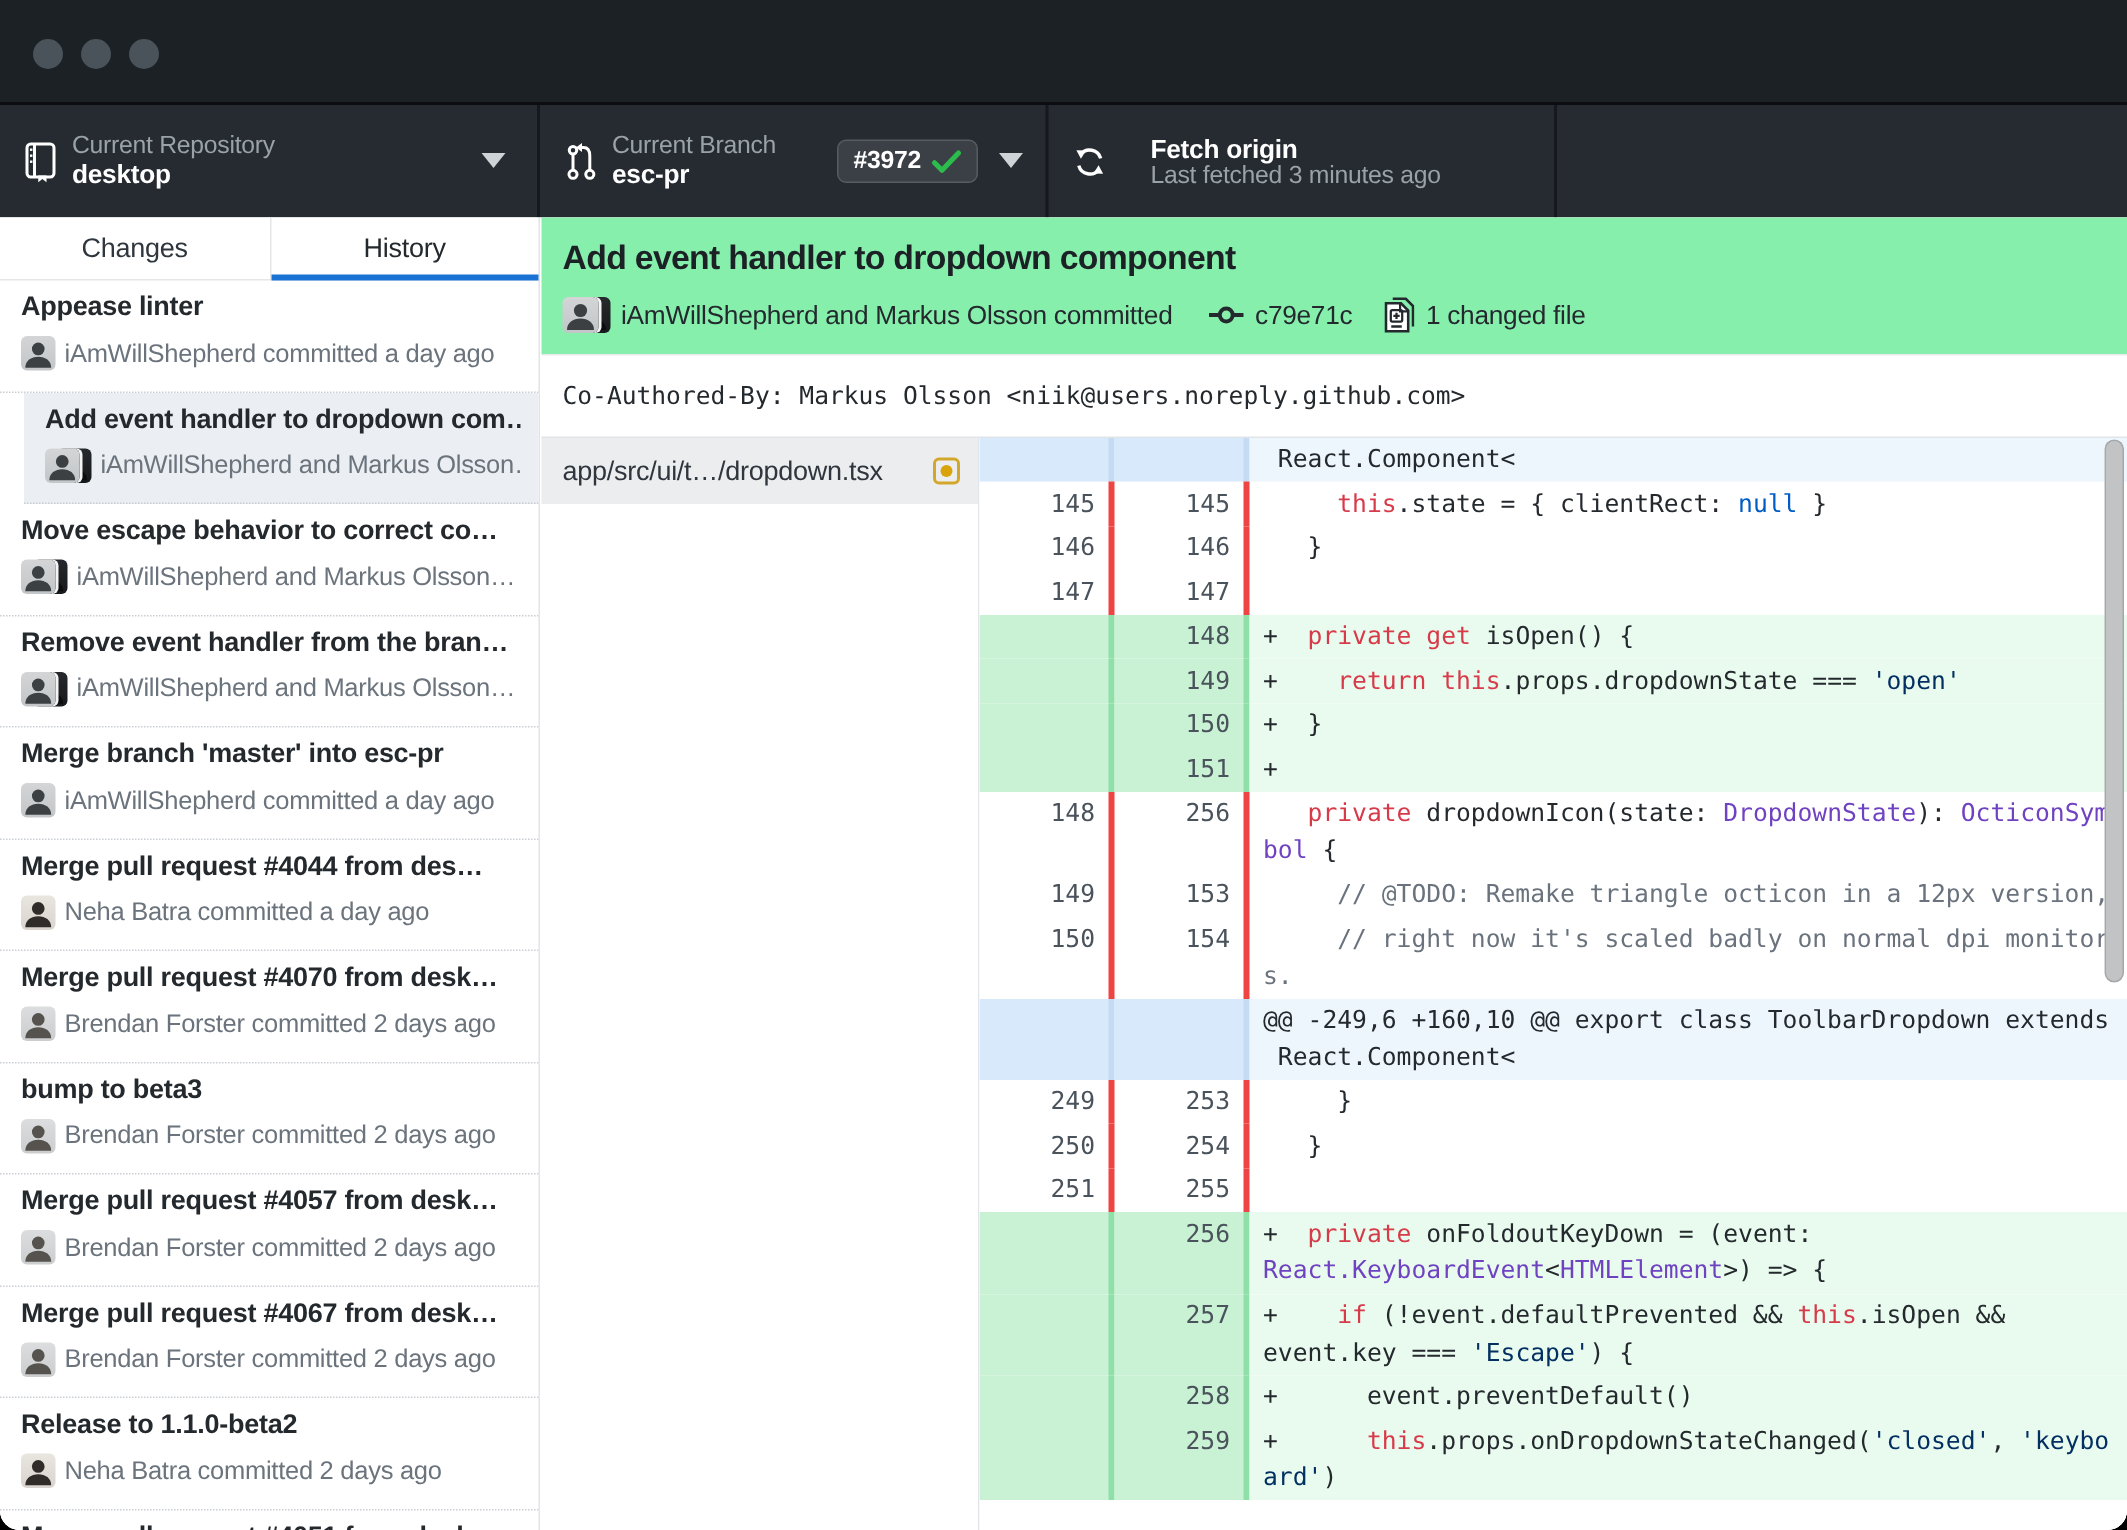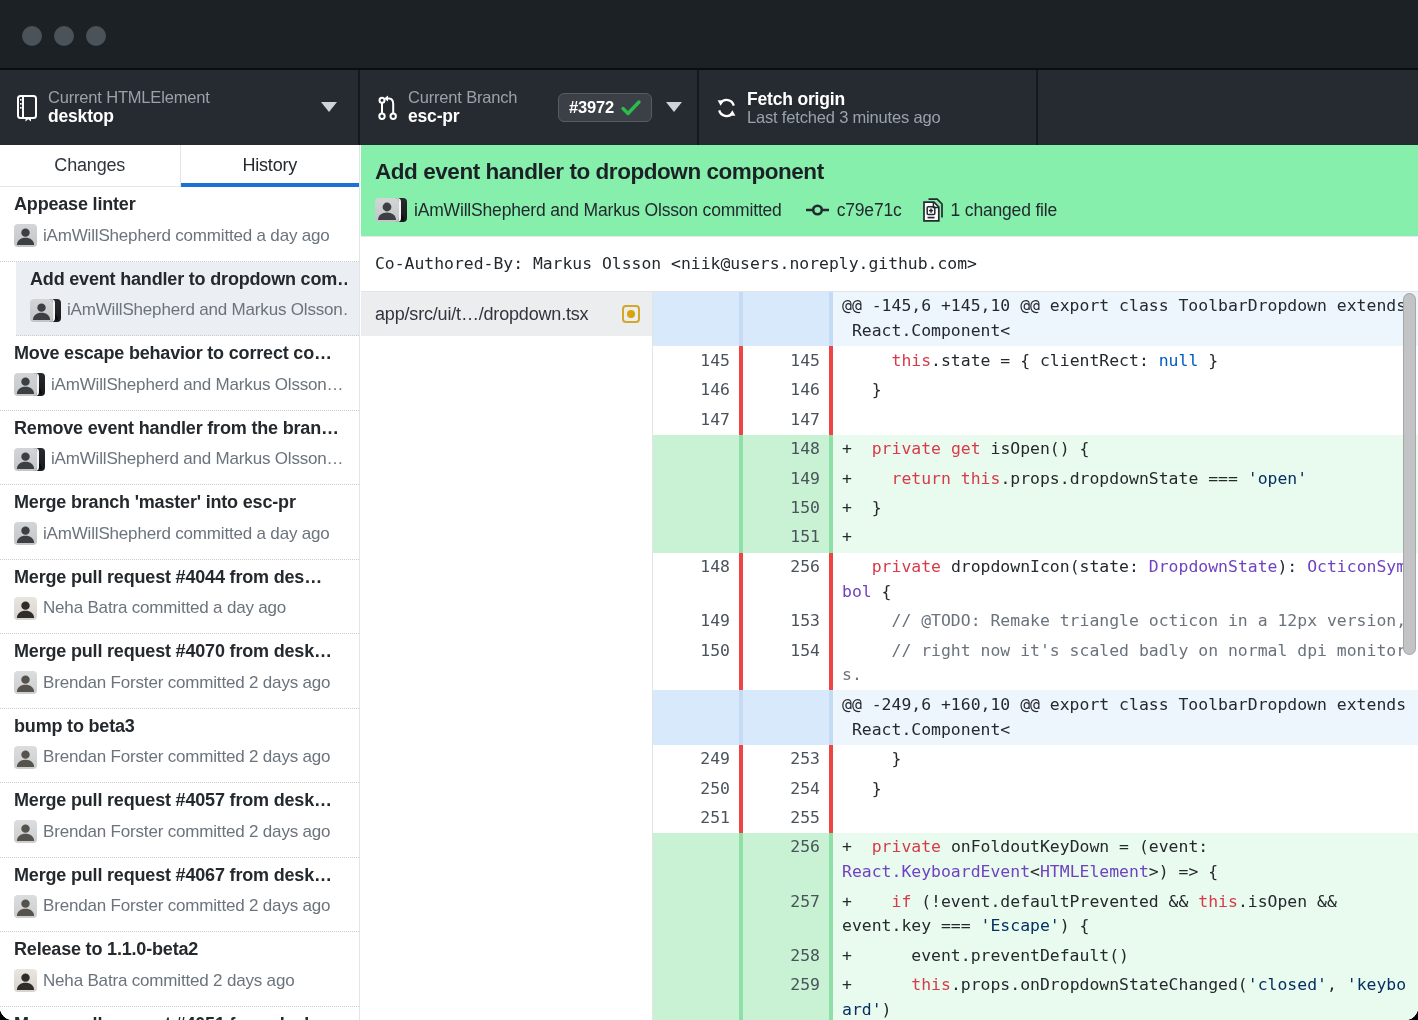--- a/index.html
+++ b/index.html
@@ -13,21 +13,21 @@
   .titlebar-divider { position:absolute; left:0; top:68px; width:100%; height:2px; background:#0b0d10; }
   .traffic { position:absolute; top:26px; width:20px; height:20px; border-radius:50%; background:#4a525a; }
   .tl1 { left:22px; } .tl2 { left:54px; } .tl3 { left:86px; }
 
   
   .toolbar { position:absolute; left:0; top:70px; width:100%; height:75px; background:#262b31; display:flex; }
   .tb-sec { height:100%; display:flex; align-items:center; position:relative; }
   .tb-sec.sep { border-right:2px solid #15181c; }
   .tb-repo { width:360px; }
   .tb-branch { width:339px; }
-  .tb-fetch { width:339px; }
+  .tb-fetch { width:339px;gap:20px; }
   .tb-icon { margin-left:15px; width:24px; height:30px; flex:none; display:flex; align-items:center; justify-content:center; }
   .tb-text { margin-left:9px; min-width:0; }
   .tb-label { font-size:16.5px; line-height:17px; color:#9aa2a9; font-weight:400; }
   .tb-value { font-size:17.5px; line-height:20px; color:#ffffff; font-weight:700; }
   .badge { margin-left:auto; margin-right:45px; background:#3b4046; border:1px solid #565c62; border-radius:6px;
            height:29px; display:flex; align-items:center; padding:0 9px 0 10px; }
   .badge-num { color:#fff; font-weight:700; font-size:16.5px; }
   .caret { width:0; height:0; border-left:8px solid transparent; border-right:8px solid transparent;
            border-top:10px solid #ced3d7; position:absolute; }
   .caret-repo { right:21px; top:32px; }
@@ -140,21 +140,21 @@
         <svg width="22" height="28" viewBox="0 0 22 28">
           <rect x="2" y="2" width="18" height="22" rx="2.5" class="ic-stroke"></rect>
           <line x1="7" y1="2" x2="7" y2="24" class="ic-stroke"></line>
           <rect x="4" y="5" width="1.6" height="1.6" fill="#fff"></rect>
           <rect x="4" y="9" width="1.6" height="1.6" fill="#fff"></rect>
           <rect x="4" y="13" width="1.6" height="1.6" fill="#fff"></rect>
           <path d="M9.5 23 v4.5 l2.75 -2.2 l2.75 2.2 v-4.5" fill="#fff"></path>
         </svg>
       </span>
       <span class="tb-text">
-        <div class="tb-label">Current HTMLElement</div>
+        <div class="tb-label">Current Repository</div>
         <div class="tb-value">desktop</div>
       </span>
       <span class="caret caret-repo"></span>
     </div>
 
     <div class="tb-sec tb-branch sep">
       <span class="tb-icon">
         <svg width="21" height="25" viewBox="0 0 21 25">
           <circle cx="5" cy="5.2" r="2.5" class="ic-stroke"></circle>
           <circle cx="5" cy="21.2" r="2.7" class="ic-stroke"></circle>
@@ -415,21 +415,20 @@
           <div class="file-row">
             <span class="file-path">app/src/ui/t…/dropdown.tsx</span>
             <span class="file-status"></span>
           </div>
         </div>
         <div class="diff" id="diff">
             <div class="dline hunk">
               <div class="g1"></div>
               <div class="g2"></div>
               <div class="code">
-                <div class="cl"><span>@@ -145,6 +145,10 @@ export class ToolbarDropdown extends</span></div>
                 <div class="cl"><span> React.Component&lt;</span></div>
               </div>
             </div>
             <div class="dline ctx">
               <div class="g1">145</div>
               <div class="g2">145</div>
               <div class="code">
                 <div class="cl"><span>     </span><span class="sk">this</span><span>.state = { clientRect: </span><span class="sc">null</span><span> }</span></div>
               </div>
             </div>

